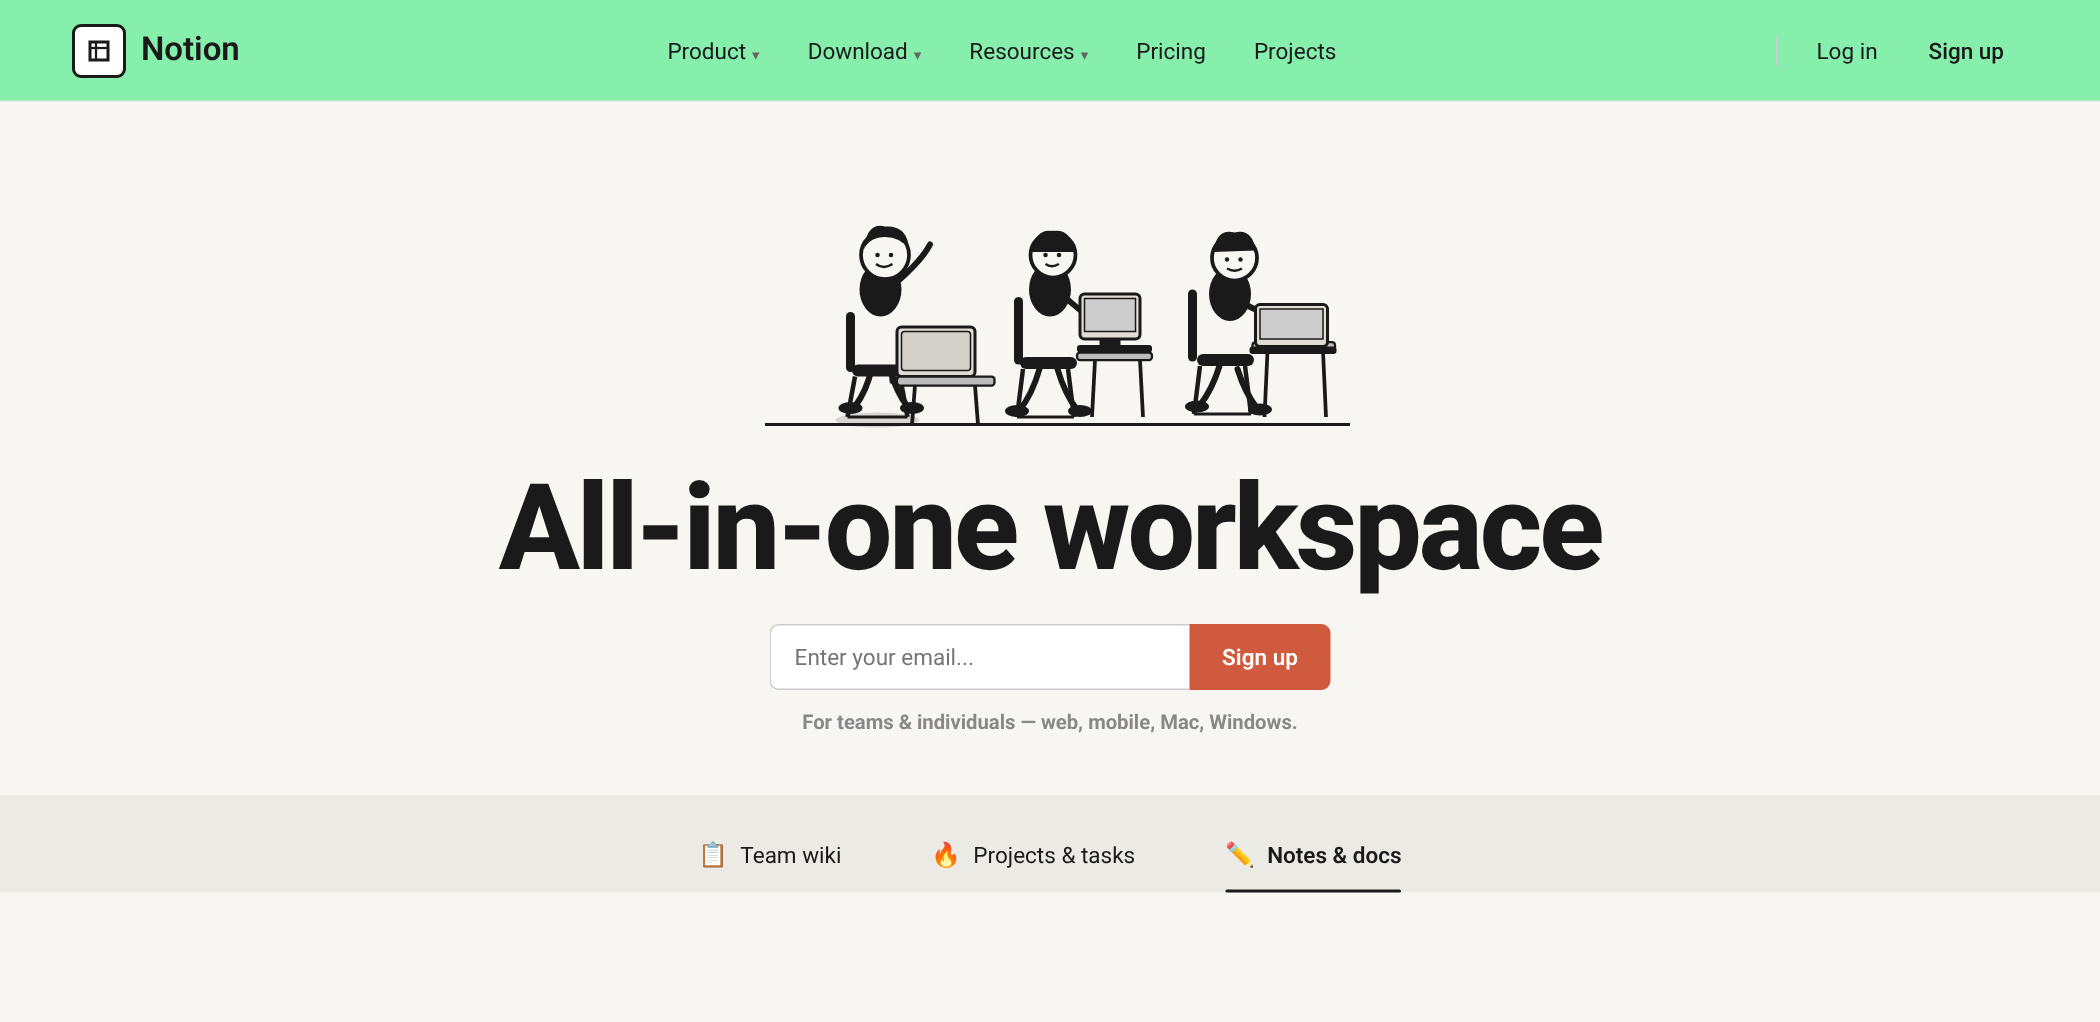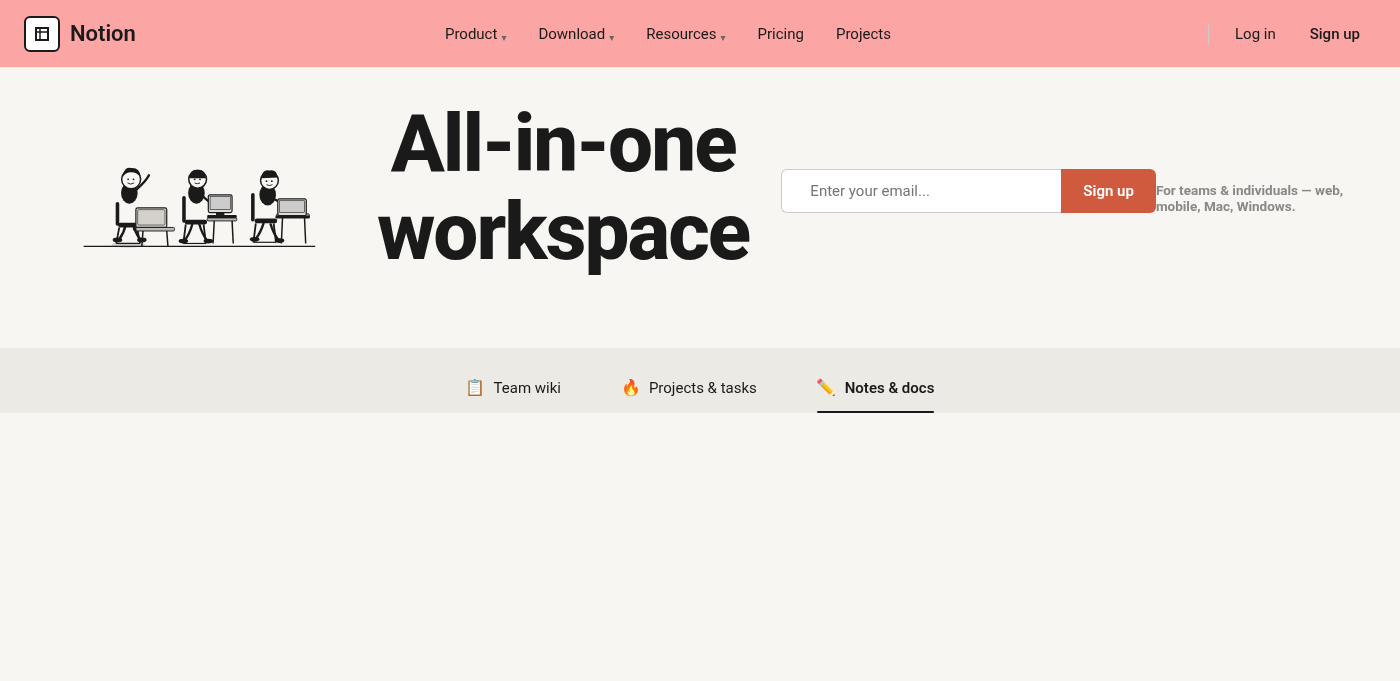--- a/index.html
+++ b/index.html
@@ -14,23 +14,23 @@
       width: 1400px;
       min-height: 681px;
       overflow-x: hidden;
     }
 
     
     nav {
       display: flex;
       align-items: center;
       justify-content: space-between;
-      padding: 0 24px;
+      padding: 0 48px;
       height: 68px;
-      background-color: #fca5a5;
+      background-color: #86efac;
       border-bottom: 1px solid #e8e8e6;
       position: sticky;
       top: 0;
       z-index: 100;
     }
 
     .nav-logo {
       display: flex;
       align-items: center;
       gap: 10px;
@@ -117,21 +117,21 @@
       border: none;
       cursor: pointer;
       font-family: inherit;
       border-radius: 6px;
       font-weight: 500;
     }
 
     
     .hero {
       display: flex;
-      flex-direction: row;
+      flex-direction: column;
       align-items: center;
       padding: 20px 48px 40px;
       background-color: #f7f6f3;
     }
 
     .hero-illustration {
       width: 500px;
       height: 210px;
       margin-bottom: 10px;
     }
@@ -154,21 +154,21 @@
     }
 
     .hero-cta {
       display: flex;
       gap: 0;
       margin-bottom: 14px;
     }
 
     .email-input {
       width: 280px;
-      padding: 12px 28px;
+      padding: 12px 16px;
       font-size: 15px;
       border: 1.5px solid #ccc;
       border-right: none;
       border-radius: 6px 0 0 6px;
       outline: none;
       background: white;
       color: #999;
       font-family: inherit;
     }
 

